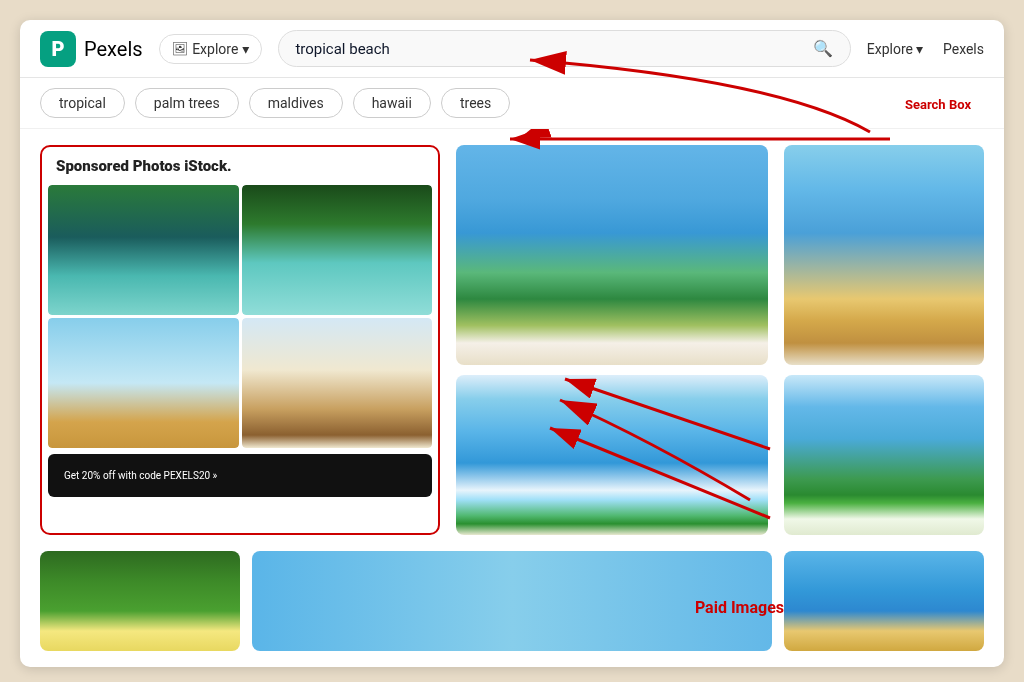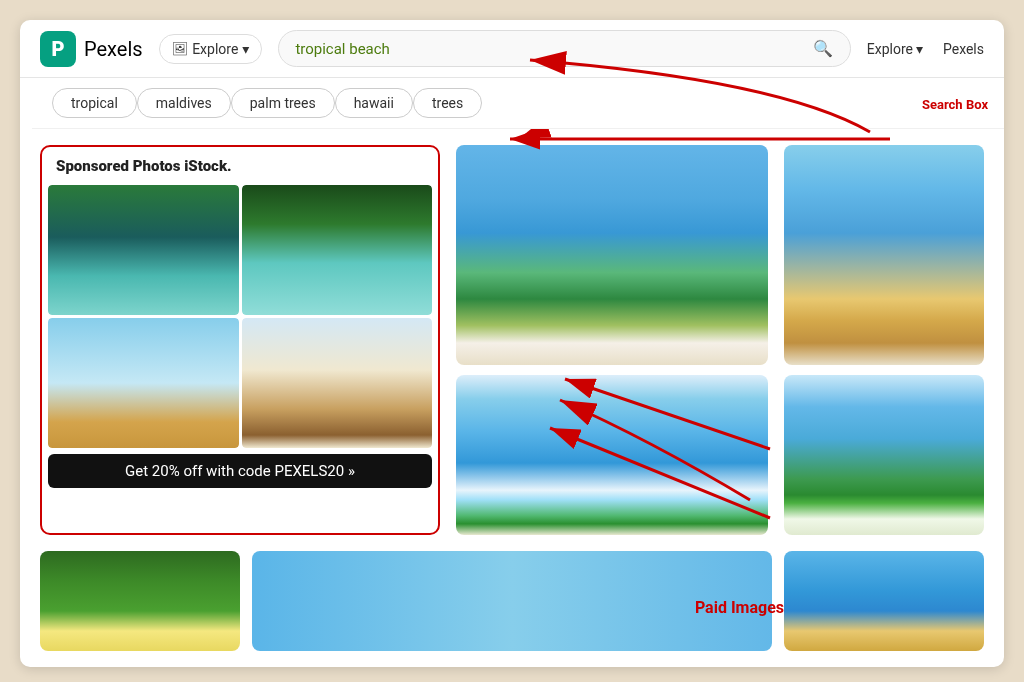--- a/index.html
+++ b/index.html
@@ -76,21 +76,21 @@
       padding: 8px 16px;
       gap: 8px;
       background: #f9f9f9;
     }
 
     .search-input {
       border: none;
       background: transparent;
       outline: none;
       font-size: 15px;
-      color: #4d7c0f;
+      color: #0f172a;
       flex: 1;
       font-family: inherit;
     }
 
     .search-icon-btn {
       color: #888;
       font-size: 16px;
       cursor: pointer;
       background: none;
       border: none;
@@ -113,22 +113,22 @@
       align-items: center;
       gap: 3px;
       justify-content: flex-end;
     }
 
     
     .tags-bar {
       display: flex;
       align-items: center;
       padding: 10px 20px;
+      gap: 10px;
       border-bottom: 1px solid #f0f0f0;
-      margin-left: 12px;
     }
 
     .tag-chip {
       padding: 6px 18px;
       border: 1px solid #ccc;
       border-radius: 20px;
       font-size: 14px;
       color: #333;
       cursor: pointer;
       background: #fff;
@@ -194,23 +194,22 @@
       background: linear-gradient(180deg, #87ceeb 0%, #c5e8f5 50%, #d4a44c 80%, #c8963c 100%);
     }
     
     .sp-img4 {
       background: linear-gradient(180deg, #d4e8f5 0%, #f0e8d0 40%, #c8a060 70%, #8b6030 90%, #f0e8d0 100%);
     }
 
     .sponsored-cta {
       background: #111;
       color: #fff;
-      text-align: center;
-      padding: 8px;
-      font-size: 15px;
+      padding: 16px;
+      font-size: 10px;
       margin: 6px;
       border-radius: 6px;
       cursor: pointer;
     }
 
     
     .middle-col {
       display: flex;
       flex-direction: column;
       gap: 10px;
@@ -333,27 +332,27 @@
         <span>Explore</span>
         <span>▾</span>
       </span>
       <span class="nav-link">Pexels</span>
     </div>
   </div>
 
   <div style="position:relative;">
     <div class="tags-bar">
       <div class="tag-chip">tropical</div>
+      <div class="tag-chip">palm trees</div>
       <div class="tag-chip">maldives</div>
-      <div class="tag-chip">palm trees</div>
       <div class="tag-chip">hawaii</div>
       <div class="tag-chip">trees</div>
     </div>
 
-    <div style="position:absolute; right:16px; top:50%; transform:translateY(-50%); color:#cc0000; font-size:13px; font-weight:700;">
+    <div style="position:absolute; right:33px; top:50%; transform:translateY(-50%); color:#cc0000; font-size:13px; font-weight:700;">
       <span>Search Box</span>
     </div>
   </div>
 
   <div style="position:relative;">
 
     <svg style="position:absolute;top:0;left:0;width:100%;height:100%;pointer-events:none;z-index:20;" viewBox="0 0 984 400">
 
       <defs>
         <marker id="arrowhead" markerWidth="10" markerHeight="7" refX="10" refY="3.5" orient="auto">

